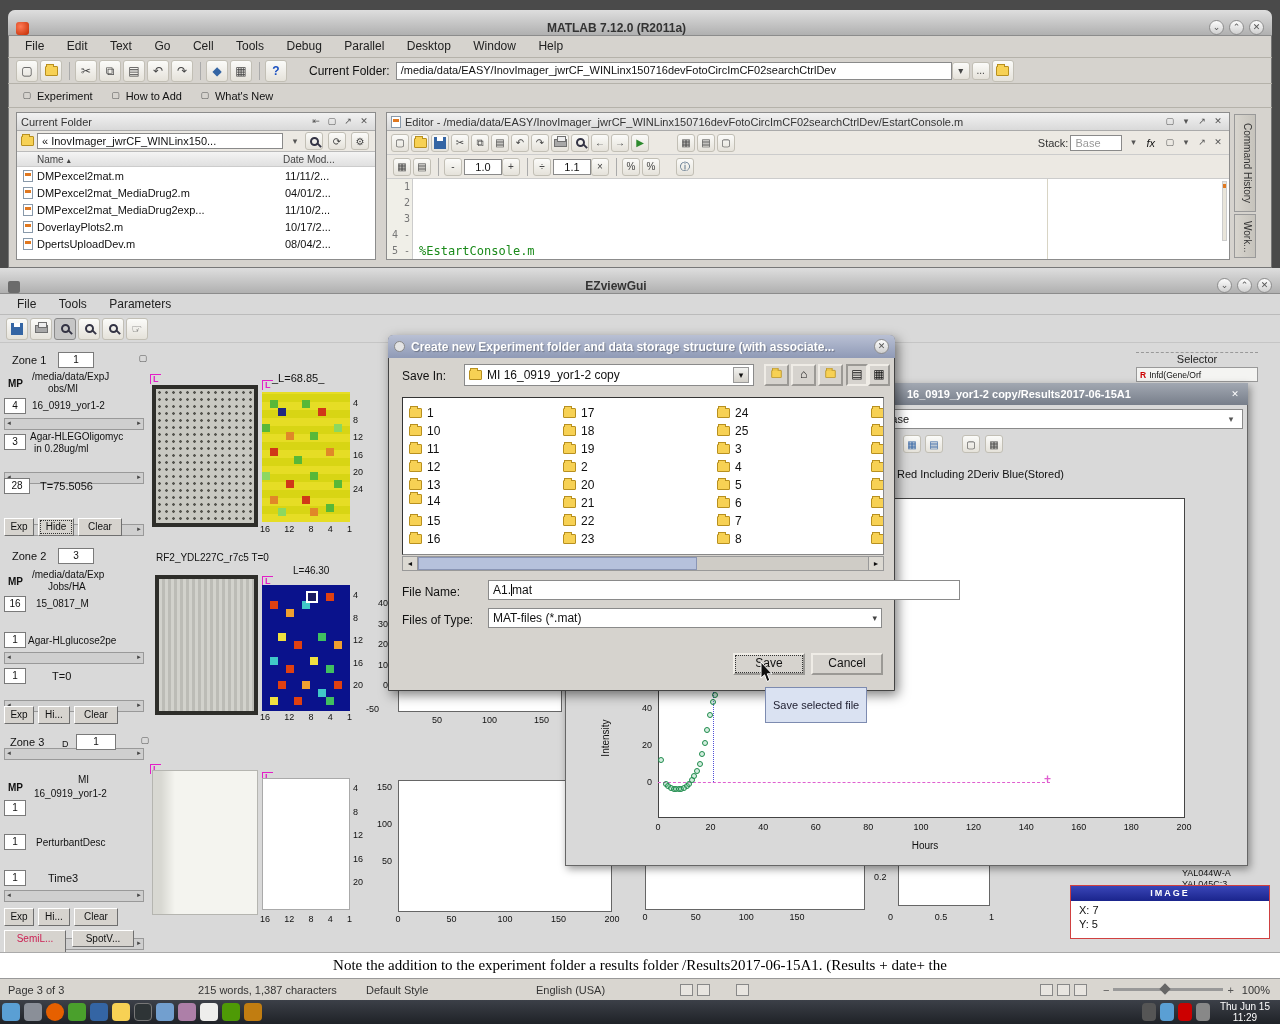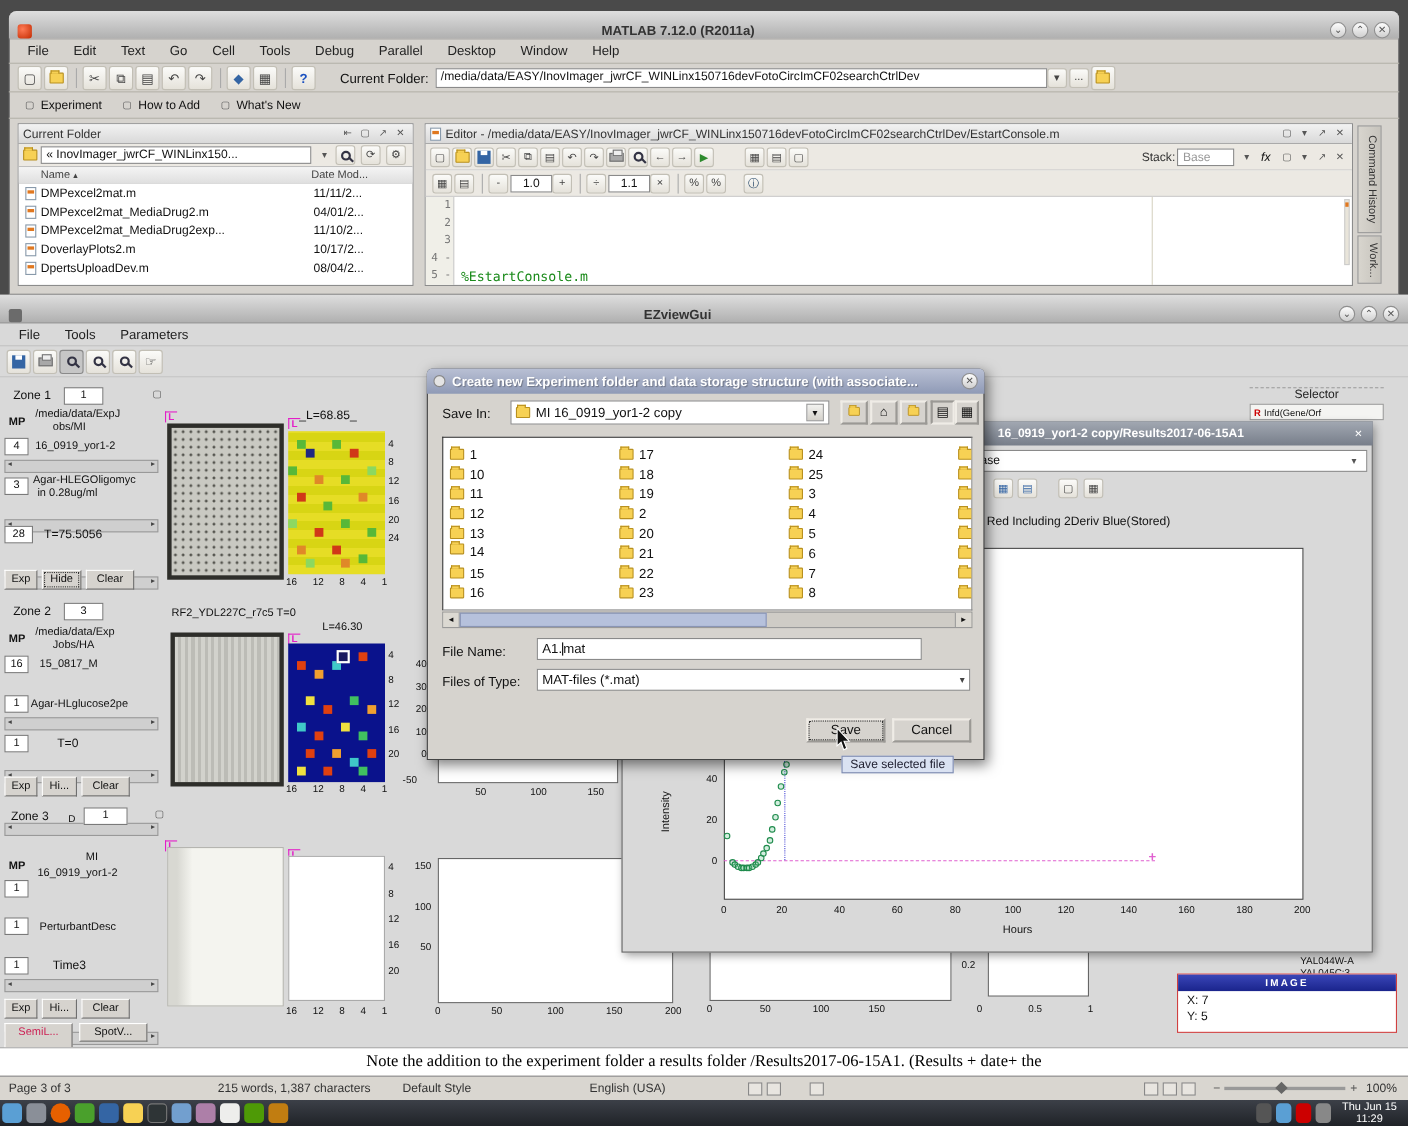--- a/index.html
+++ b/index.html
@@ -25,21 +25,21 @@
 .zs::after{content:"►";position:absolute;right:1px;top:1px;font-size:6px;color:#444}
 .zbtn{background:#d6d3ce;border:1px solid;border-color:#fff #6f6f6f #6f6f6f #fff;font-size:10px;text-align:center;color:#111;line-height:15px}
 .focus{outline:1px dotted #333;outline-offset:-3px}
 .lmark{color:#e31ec8;font-weight:bold;font-size:9px;border-left:1px solid #e31ec8;border-top:1px solid #e31ec8;padding:0 2px;line-height:9px}
 .t9{font-size:9px}.t10{font-size:10px}.t11{font-size:11px}
 .trow{display:flex;justify-content:space-between;font-size:9px;color:#111}
 .tcol{display:flex;flex-direction:column;justify-content:space-between;align-items:flex-start;font-size:9px;color:#111}
 .plot{background:#fff;border:1px solid #666}
 .zr{z-index:21}.zd{z-index:101}
 .dbtn{background:#d6d3ce;border:2px outset #efece6;font-size:12px;text-align:center;color:#111;line-height:17px}
-.tip{background:#dae2f2;border:1px solid #7d8bb0;font-size:11px;color:#223;padding:1px 7px;white-space:nowrap}
+.tip{background:#dae2f2;border:1px solid #7d8bb0;font-size:11px;color:#223;padding:11px 7px;white-space:nowrap}
 .caret{display:inline-block;width:1px;height:12px;background:#000;vertical-align:-2px}
 .vt{writing-mode:vertical-rl;font-size:10px;color:#333;background:linear-gradient(90deg,#d8d5ce,#c6c3bc);border:1px solid #999;padding:6px 2px;text-align:center}
 .code{font-family:"DejaVu Sans Mono",monospace;font-size:12px;line-height:16px;white-space:pre}
 .cm{color:#1a8a1a}
 .loupe{width:9px;height:9px;border:2px solid #334;border-radius:50%;position:relative;display:inline-block}
 .loupe::after{content:"";position:absolute;width:6px;height:2px;background:#334;transform:rotate(45deg);right:-5px;bottom:-2px}
 .flp{width:12px;height:12px;background:#3465a4;position:relative;display:inline-block}
 .flp::before{content:"";position:absolute;top:0;left:3px;width:6px;height:4px;background:#fff}
 .prn{width:13px;height:8px;background:#a8a8a8;border:1px solid #707070;position:relative;display:inline-block}
 .prn::before{content:"";position:absolute;top:-4px;left:2px;width:7px;height:4px;background:#eee;border:1px solid #707070}
@@ -486,21 +486,21 @@
 <span class="a zr t9" style="left:632px;top:703px;width:20px;text-align:right">40</span>
 <span class="a zr t9" style="left:632px;top:740px;width:20px;text-align:right">20</span>
 <span class="a zr t9" style="left:632px;top:777px;width:20px;text-align:right">0</span>
 <div class="a zr trow" style="left:646px;top:822px;width:550px">
   <span style="width:24px;text-align:center">0</span>
       <span style="width:24px;text-align:center">20</span>
       <span style="width:24px;text-align:center">40</span>
       <span style="width:24px;text-align:center">60</span>
       <span style="width:24px;text-align:center">80</span>
       <span style="width:24px;text-align:center">100</span>
-      <span style="width:24px;">120</span>
+      <span style="width:24px;text-align:center">120</span>
       <span style="width:24px;text-align:center">140</span>
       <span style="width:24px;text-align:center">160</span>
       <span style="width:24px;text-align:center">180</span>
       <span style="width:24px;text-align:center">200</span>
 </div>
 <span class="a zr t10" style="left:865px;top:840px;width:120px;text-align:center">Hours</span>
 <div class="a" style="left:658px;top:782px;width:392px;border-top:1px dashed #e060d0;z-index:22"></div>
 <div class="a" style="left:713px;top:692px;height:90px;border-left:1px dotted #5050d8;z-index:22"></div>
 <span class="a mplus g-plus" style="left:1044px;top:772px;z-index:22"></span>
 
@@ -699,21 +699,21 @@
   </div>
 </div>
 <div class="a zd" style="left:402px;top:556px;width:482px;height:15px;background:#cfccc6;border:1px solid #999;display:flex">
   <span style="width:15px;text-align:center;font-size:7px;line-height:13px;background:#dcd9d2;border-right:1px solid #999">◄</span>
   <span style="flex:1;position:relative">
         <span style="position:absolute;left:0;top:0;width:62%;height:100%;background:#b6c1dc;border:1px solid #8a95b5"></span>
       </span>
   <span style="width:15px;text-align:center;font-size:7px;line-height:13px;background:#dcd9d2;border-left:1px solid #999">►</span>
 </div>
 <span class="a zd" style="left:402px;top:585px;font-size:12px">File Name:</span>
-<div class="a zd field" style="left:488px;top:580px;width:350px;height:20px;font-size:12px;display:flex;align-items:center">
+<div class="a zd field" style="left:488px;top:580px;width:472px;height:20px;font-size:12px;display:flex;align-items:center">
   <span>A1.</span>
       <span class="caret"></span>
       <span>mat</span>
 </div>
 <span class="a zd" style="left:402px;top:613px;font-size:12px">Files of Type:</span>
 <div class="a zd field" style="left:488px;top:608px;width:394px;height:20px;display:flex;align-items:center">
   <span style="flex:1;font-size:12px">MAT-files (*.mat)</span>
   <span class="g-dd" style="font-size:9px;color:#444"></span>
 </div>
 <span class="a zd dbtn focus" style="left:733px;top:653px;width:72px;height:22px">Save</span>

